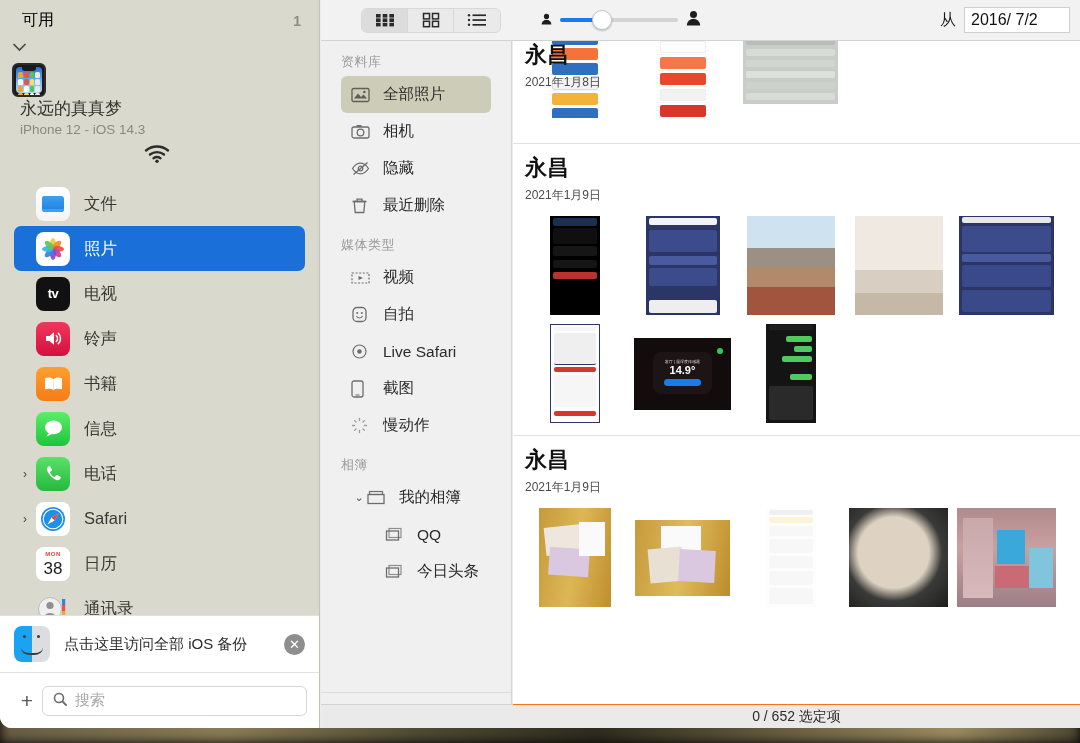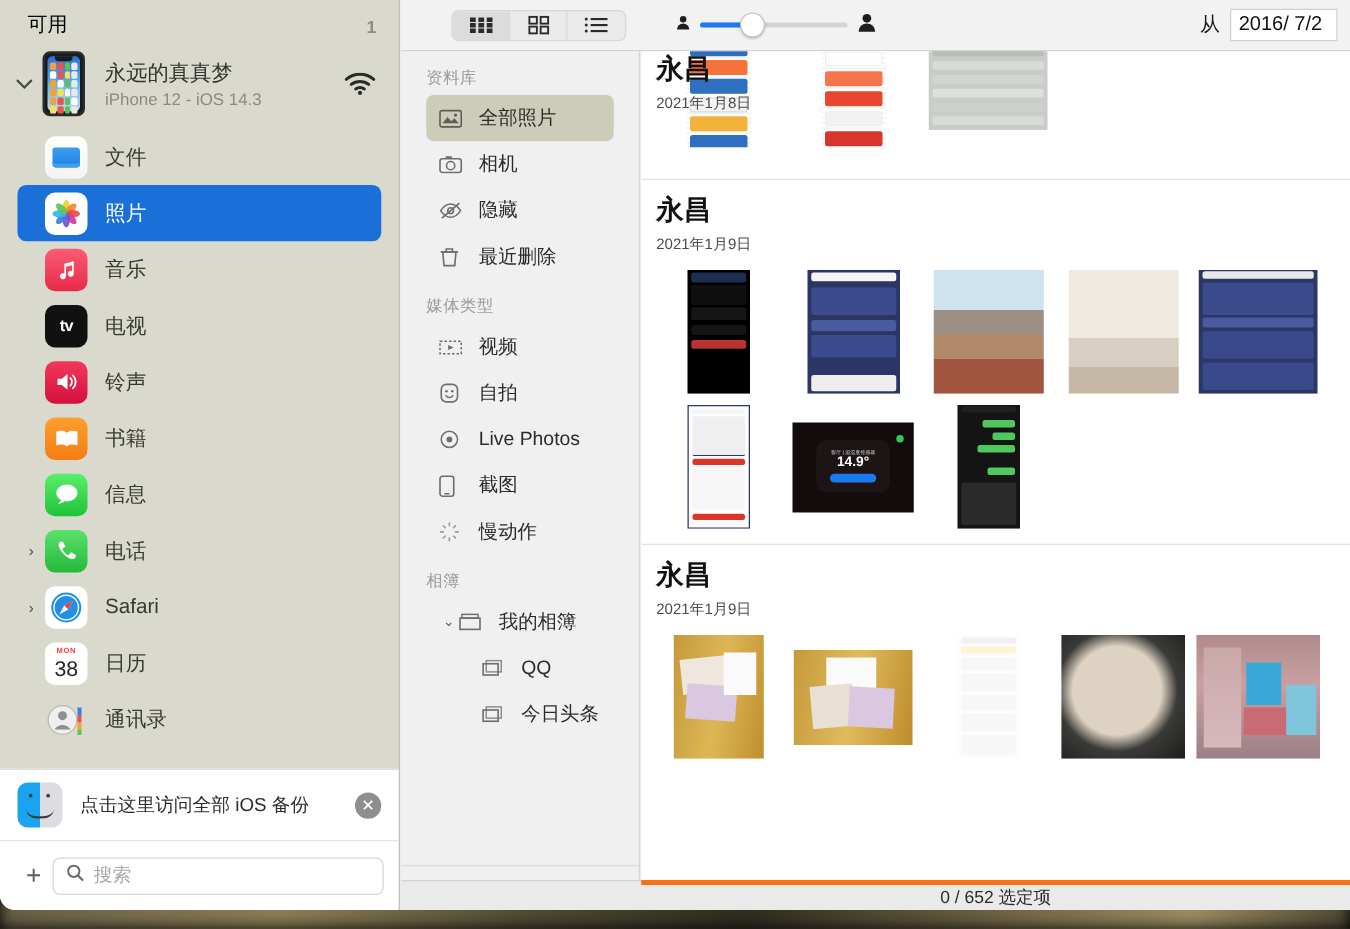--- a/index.html
+++ b/index.html
@@ -30,21 +30,21 @@
     border-right: 1px solid #c2c2b6;
     overflow: hidden;
   }
   .side-head {
     display: flex; align-items: center; justify-content: space-between;
     padding: 10px 18px 6px 22px;
   }
   .side-head-count { font-size: 14px; color: #8d8d82; font-weight: bold; }
 
   .device-row {
-    display: flex; align-items: center; padding: 4px 14px 10px 8px;
+    display: flex; padding: 4px 14px 10px 8px; flex-direction: column;
   }
   .disclosure {
     width: 22px; text-align: center; color: #4a4a44; font-size: 13px;
     flex: 0 0 22px; line-height: 1;
   }
   .dev-icon {
     width: 34px; height: 52px; border-radius: 6px; background: #1b1b1b;
     border: 2px solid #2b2b2b; position: relative; overflow: hidden;
     flex: 0 0 34px; margin: 0 4px;
   }
@@ -198,21 +198,21 @@
   .slider-knob {
     position: absolute; left: 32px; top: -8px; width: 20px; height: 20px;
     border-radius: 50%; background: #fff; border: 1px solid #c6c6c6;
     box-shadow: 0 1px 2px rgba(0,0,0,.25);
   }
   .date-wrap { margin-left: auto; display: flex; align-items: center; }
   .date-label { font-size: 16px; color: #1a1a1a; margin-right: 8px; }
   .date-field {
     background: #fff; border: 1px solid #cfcfcf; height: 26px;
     display: flex; align-items: center; padding: 0 6px; font-size: 16px;
-    color: #111; width: 86px; overflow: hidden; white-space: nowrap;
+    color: #111; width: 106px; overflow: hidden; white-space: nowrap;
   }
 
   
   #photos {
     position: absolute; left: 513px; top: 41px; right: 0; height: 663px;
     background: #fff; overflow: hidden;
   }
   .pgroup { position: relative; }
   .pgroup-head { padding: 10px 0 4px 12px; position: relative; z-index: 3; }
   .pgroup-title { font-size: 22px; font-weight: bold; color: #111; line-height: 28px; }
@@ -257,21 +257,21 @@
   .therm-lbl { font-size: 4px; color:#ddd; }
   .therm-val { font-size: 11px; font-weight: bold; }
   .therm-pill { width: 62%; height: 7px; border-radius: 4px; background:#1a7af0; margin-top:3px; }
   .therm-dot { position:absolute; right:8%; top:14%; width:6px; height:6px; border-radius:50%; background:#34c759;}
 
   .chat-line { position:absolute; right:4px; height:6px; border-radius:2px; background:#4fc95d; }
 
   
   #statusbar {
     position: absolute; left: 513px; bottom: 0; right: 0; height: 24px;
-    background: #eaeaea; border-top: 4px solid #f97316;
+    background: #eaeaea; border-top: 1px solid #f97316;
     display: flex; align-items: center; justify-content: center;
   }
   #statusbar .st { font-size: 14px; color: #2c2c2c; }
   #midfill {
     position: absolute; left: 321px; bottom: 0; width: 192px; height: 24px;
     background: #eaeaea; border-top: 1px solid #d2d2d2;
   }
 
   
   #watermark {
@@ -366,29 +366,20 @@
             <span style="background:#d63c9a;transform:rotate(135deg)"></span>
             <span style="background:#7a4fd0;transform:rotate(180deg)"></span>
             <span style="background:#3b7fe0;transform:rotate(225deg)"></span>
             <span style="background:#35b6e8;transform:rotate(270deg)"></span>
             <span style="background:#5dc45a;transform:rotate(315deg)"></span>
           </span>
         </span>
         <span class="nav-label">照片</span>
       </div>
 
-      <div class="nav-item">
-        <span class="nav-arrow"></span>
-        <span class="app-icon ic-music">
-          <svg width="17" height="17" viewBox="0 0 17 17">
-              <path d="M14 2 L6.5 4 L6.5 11.8 A2.4 2.4 0 1 0 7.8 13.6 L7.8 6.3 L12.7 5.1 L12.7 9.8 A2.4 2.4 0 1 0 14 11.6 Z" fill="#fff"></path>
-            </svg>
-        </span>
-        <span class="nav-label">音乐</span>
-      </div>
 
       <div class="nav-item">
         <span class="nav-arrow"></span>
         <span class="app-icon ic-tv">tv</span>
         <span class="nav-label">电视</span>
       </div>
 
       <div class="nav-item">
         <span class="nav-arrow"></span>
         <span class="app-icon ic-ring">
@@ -625,21 +616,21 @@
       </span>
       <span class="mid-label">自拍</span>
     </div>
     <div class="mid-item">
       <span class="mid-ic">
         <svg width="17" height="17" viewBox="0 0 17 17">
             <circle cx="8.5" cy="8.5" r="6.5" fill="none" stroke="#6e6e6e" stroke-width="1.2"></circle>
             <circle cx="8.5" cy="8.5" r="2.3" fill="#6e6e6e"></circle>
           </svg>
       </span>
-      <span class="mid-label">Live Photos</span>
+      <span class="mid-label">Live Safari</span>
     </div>
     <div class="mid-item">
       <span class="mid-ic">
         <svg width="13" height="18" viewBox="0 0 13 18">
             <rect x="1" y="1" width="11" height="16" rx="2" fill="none" stroke="#6e6e6e" stroke-width="1.3"></rect>
             <path d="M4.5 15 L8.5 15" stroke="#6e6e6e" stroke-width="1.1"></path>
           </svg>
       </span>
       <span class="mid-label">截图</span>
     </div>

